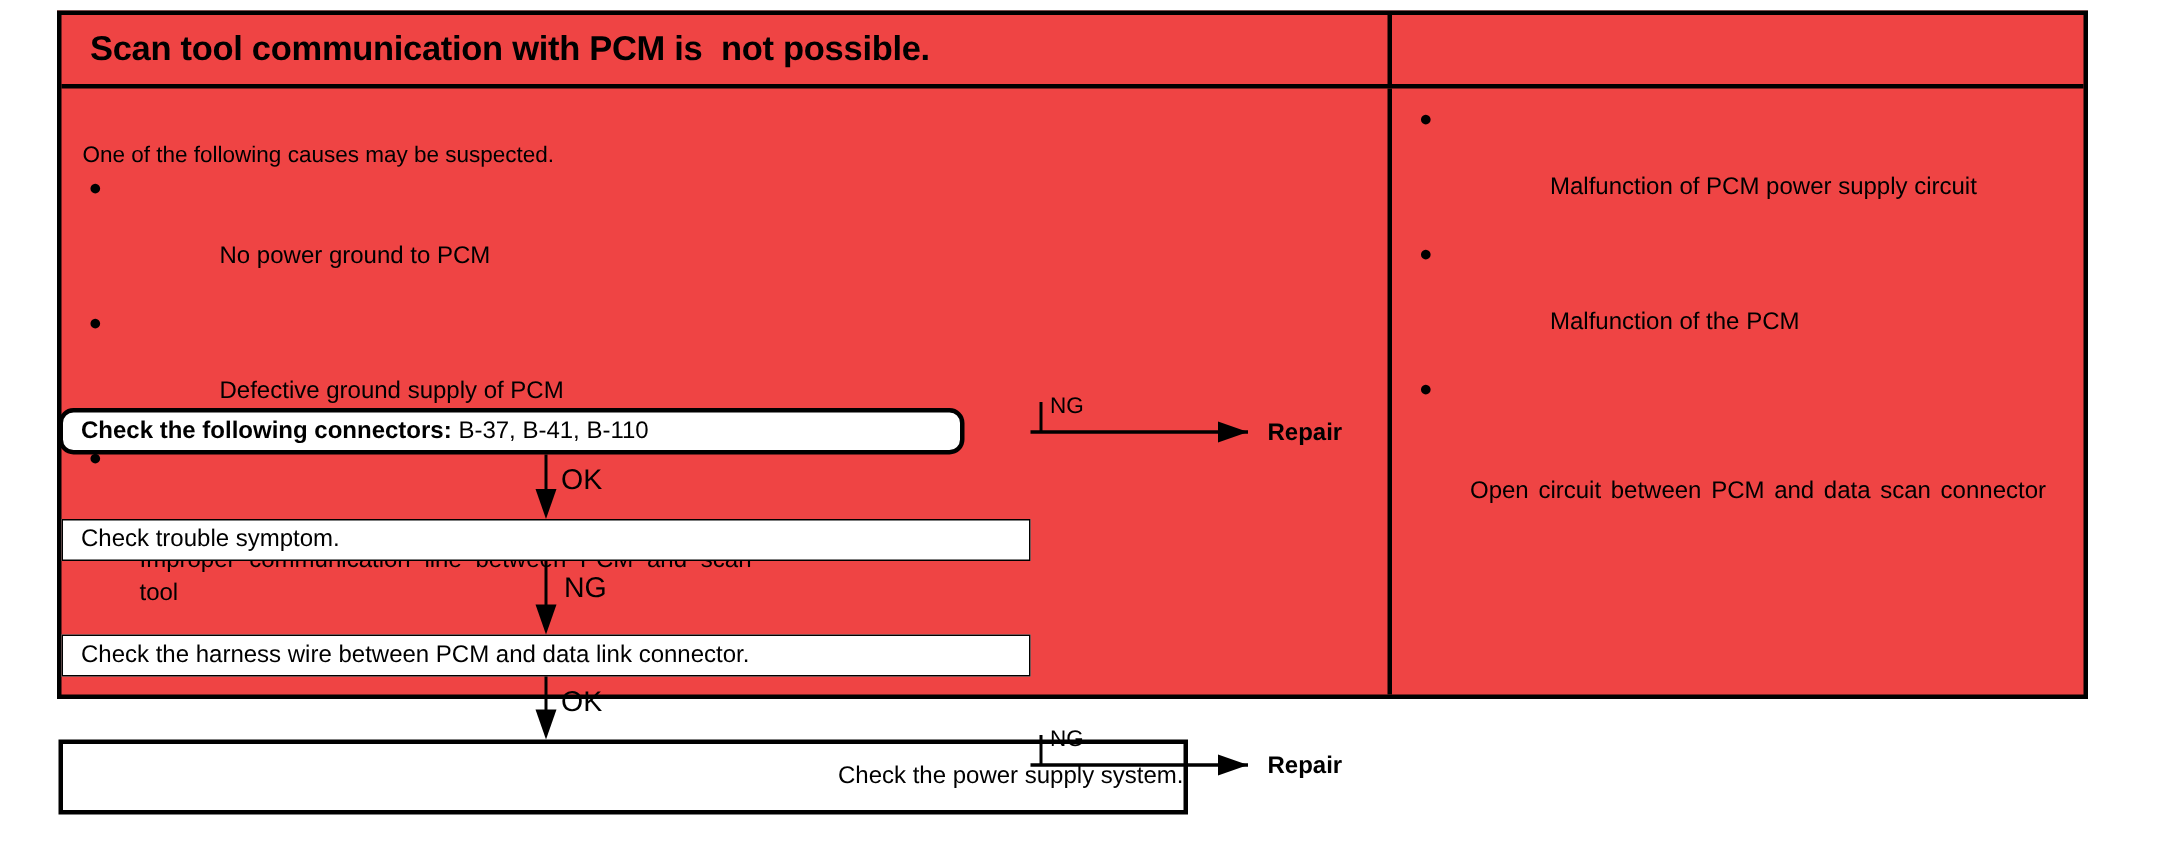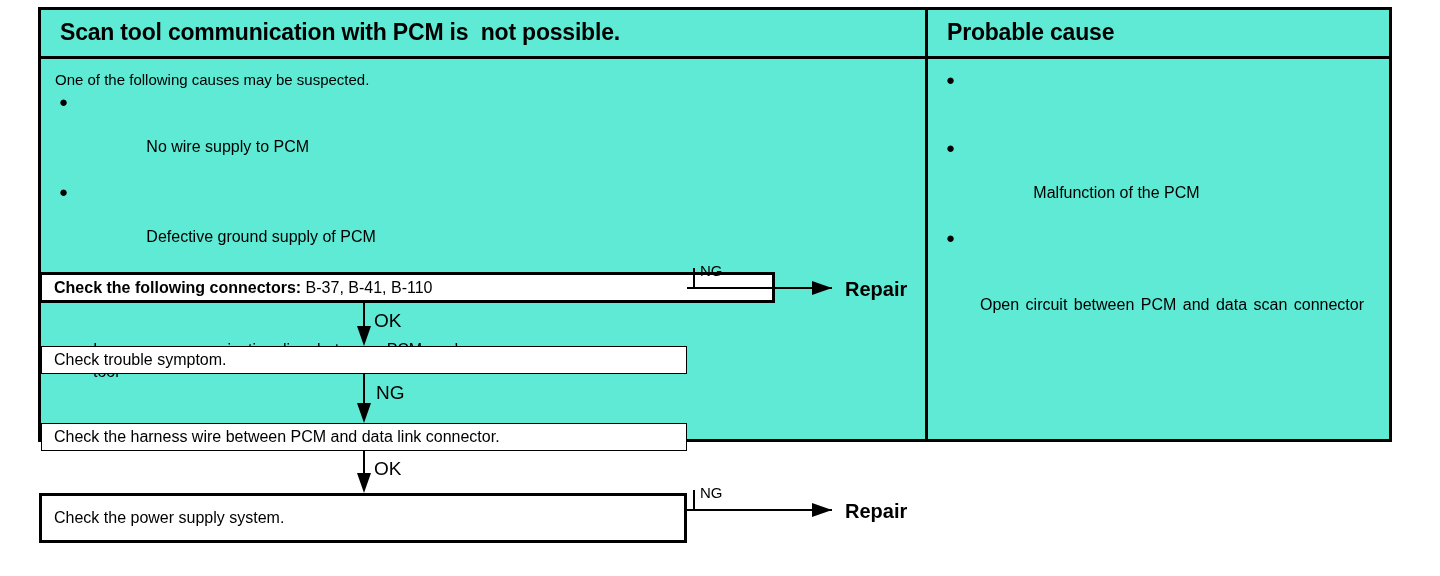--- a/index.html
+++ b/index.html
@@ -17,21 +17,21 @@
   }
 
   
   .symptom-table {
     position: absolute;
     left: 38px;
     top: 7px;
     width: 1354px;
     border: 3px solid #000;
     box-sizing: border-box;
-    background: #5eead4;
+    background: #ef4444;
   }
   .table-row {
     display: flex;
     align-items: stretch;
   }
   .header-row {
     border-bottom: 3px solid #000;
   }
   .cell-left {
     width: 887px;
@@ -47,20 +47,21 @@
   .hdr-text {
     font-size: 23px;
     font-weight: bold;
     letter-spacing: -0.2px;
     padding: 9px 0 10px 19px;
     white-space: pre;
   }
 
   .body-left {
     padding: 10px 0 10px 14px;
+    margin-top: 24px;
   }
   .body-right {
     padding: 10px 0 10px 14px;
   }
   .intro-line {
     font-size: 15px;
     line-height: 22px;
     white-space: nowrap;
   }
   ul.blist {
@@ -132,21 +133,21 @@
     white-space: pre;
   }
   .hlabel-ng {
     position: absolute;
     font-size: 15px;
     line-height: 15px;
     white-space: pre;
   }
   .repair {
     position: absolute;
-    font-size: 20px;
+    font-size: 16px;
     font-weight: bold;
     line-height: 16px;
     white-space: pre;
   }
   svg.arrows {
     position: absolute;
     left: 0;
     top: 0;
     width: 1440px;
     height: 576px;
@@ -155,81 +156,79 @@
 </style>
 </head>
 <body>
 
 <div class="symptom-table">
 
   <div class="table-row header-row">
     <div class="cell-left">
       <div class="hdr-text">Scan tool communication with PCM is  not possible.</div>
     </div>
-    <div class="cell-right">
-      <div class="hdr-text">Probable cause</div>
-    </div>
   </div>
 
   <div class="table-row body-row">
     <div class="cell-left">
       <div class="body-left">
         <div class="intro-line">One of the following causes may be suspected.</div>
         <ul class="blist">
           <li>
             <span class="bullet">●</span>
-            <span>No wire supply to PCM</span>
+            <span>No power ground to PCM</span>
           </li>
           <li>
             <span class="bullet">●</span>
             <span>Defective ground supply of PCM</span>
           </li>
           <li>
             <span class="bullet">●</span>
             <span class="justify-line">Improper communication line between PCM and scan tool</span>
           </li>
         </ul>
       </div>
     </div>
 
     <div class="cell-right">
       <div class="body-right">
         <ul class="blist">
           <li>
             <span class="bullet">●</span>
+            <span>Malfunction of PCM power supply circuit</span>
           </li>
           <li>
             <span class="bullet">●</span>
             <span>Malfunction of the PCM</span>
           </li>
           <li>
             <span class="bullet">●</span>
             <span class="wide-justify">Open circuit between PCM and data scan connector</span>
           </li>
         </ul>
       </div>
     </div>
   </div>
 </div>
 
 <div class="flow">
 
-  <div class="fbox thick" style="left:39px; top:272px; width:736px; height:31px;">
+  <div class="fbox thick" style="left:39px; top:272px; width:604px; height:31px;border-radius:10px;">
     <div class="line"><b>Check the following connectors:</b><span> B-37, B-41, B-110</span></div>
   </div>
 
   <div class="fbox" style="left:41px; top:346px; width:646px; height:28px;">
     <div class="line">Check trouble symptom.</div>
   </div>
 
   <div class="fbox" style="left:41px; top:423px; width:646px; height:28px;">
     <div class="line">Check the harness wire between PCM and data link connector.</div>
   </div>
 
-  <div class="fbox thick" style="left:39px; top:493px; width:648px; height:50px;">
+  <div class="fbox thick" style="left:39px; top:493px; width:753px; height:50px;text-align:right;">
     <div class="line">Check the power supply system.</div>
   </div>
 
   <svg class="arrows" viewBox="0 0 1440 576">
 
     <path d="M687,288 L832,288" stroke="#000" stroke-width="2.2" fill="none"></path>
     <polygon points="832,288 812,281 812,295" fill="#000"></polygon>
 
     <path d="M694,288 L694,268" stroke="#000" stroke-width="2" fill="none"></path>
 

